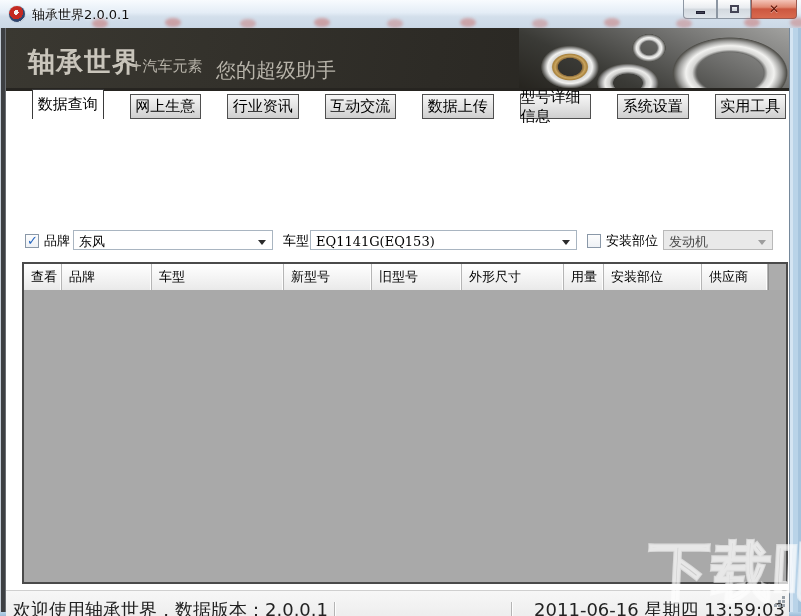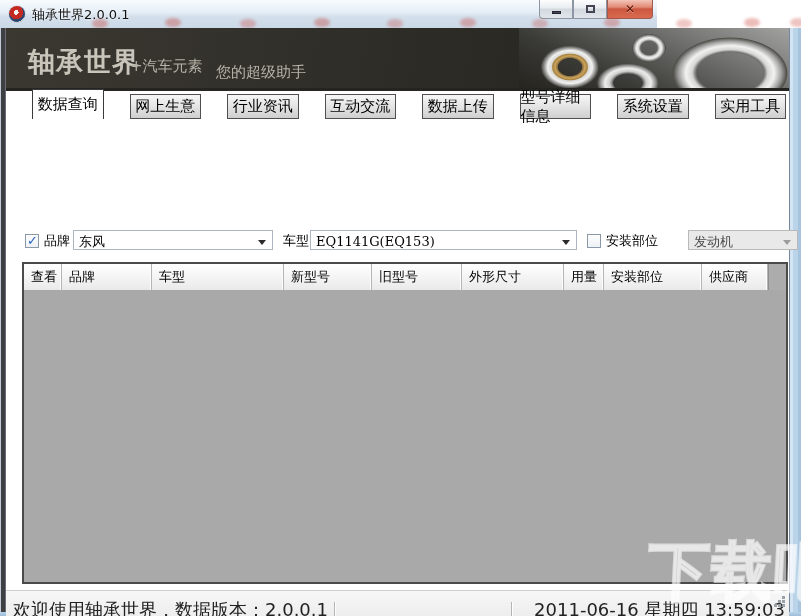--- a/index.html
+++ b/index.html
@@ -4,21 +4,21 @@
 <style>
   html,body{margin:0;padding:0;background:#dfe8f1;}
   *{box-sizing:border-box;}
   #window{
     position:relative;width:801px;height:616px;overflow:hidden;
     font-family:"DejaVu Sans","Liberation Sans",sans-serif;
     background:#ffffff;
   }
   
   .titlebar{
-    position:absolute;left:0;top:0;width:657px;height:28px;
+    position:absolute;left:0;top:0;width:801px;height:28px;
     background:linear-gradient(180deg,#f8fbfe 0%,#e4edf6 45%,#d3dfeb 60%,#cbd8e6 100%);
   }
   .app-icon{
     position:absolute;left:9px;top:6px;width:16px;height:16px;border-radius:50%;
     background:radial-gradient(circle at 45% 40%, #f2f2f2 0 18%, #c42a22 19% 52%, #30466e 53% 72%, #dfe4ea 73% 88%, #9aa6b4 89%);
     box-shadow:0 0 1px rgba(0,0,0,.5);
   }
   .title-text{position:absolute;left:32px;top:6px;font-size:13px;color:#111;text-shadow:0 0 3px #fff;}
   .winbtns{position:absolute;right:4px;top:0;height:19px;display:flex;}
   .wb{
@@ -48,21 +48,21 @@
   .frame-right{position:absolute;left:789px;top:28px;width:12px;height:584px;
     background:linear-gradient(90deg,#75889b 0 1px,#d4e4f2 1px 4px,#b9d3e8 4px 9px,#a6c4dd 9px);}
   .frame-bottom{position:absolute;left:0;top:612px;width:801px;height:4px;background:linear-gradient(#b9d3e8,#9dbcd8);}
   
   #content{position:absolute;left:6px;top:28px;width:783px;height:584px;background:#fff;}
   
   .banner{position:absolute;left:0;top:0;width:783px;height:60px;
     background:linear-gradient(100deg,#3a3831 0%,#2d2b26 55%,#24221e 100%);overflow:hidden;}
   .banner-title{position:absolute;left:22px;top:16px;font-size:27px;font-weight:bold;color:#c9c5bb;letter-spacing:1px;}
   .banner-sub{position:absolute;left:124px;top:29px;font-size:15px;color:#b7b3a9;}
-  .banner-tag{position:absolute;left:210px;top:35px;font-size:15px;color:#b7b3a9;}
+  .banner-tag{position:absolute;left:210px;top:29px;font-size:20px;color:#b7b3a9;}
   .photo{position:absolute;right:0;top:0;width:270px;height:60px;overflow:hidden;
     background:linear-gradient(205deg,#a2a2a0 0%,#6e6e6c 35%,#3a3a36 70%,#26241f 100%);}
   .ring{position:absolute;border-radius:50%;}
   .ring-a{left:20px;top:16px;width:62px;height:46px;
     background:radial-gradient(closest-side,rgba(0,0,0,0) 38%,#8a6a3a 40%,#caa55e 48%,#a8823e 56%,#d9d9d7 60%,#f1f1ef 72%,#8d8d8b 84%,#4a4944 92%,rgba(0,0,0,0) 94%);}
   .ring-b{left:112px;top:5px;width:36px;height:30px;
     background:radial-gradient(closest-side,rgba(0,0,0,0) 46%,#777 48%,#d8d8d6 58%,#f0f0ee 70%,#8a8a88 84%,#50504b 92%,rgba(0,0,0,0) 94%);}
   .ring-c{left:76px;top:34px;width:66px;height:42px;
     background:radial-gradient(closest-side,rgba(0,0,0,0) 44%,#6c6c6a 46%,#cfcfcd 56%,#ededeb 70%,#909090 84%,#4c4b46 92%,rgba(0,0,0,0) 94%);}
   .ring-d{left:148px;top:6px;width:126px;height:78px;
@@ -187,21 +187,21 @@
         <span class="dval">东风</span>
         <span class="darrow"></span>
       </div>
       <span class="label" style="left:277px;top:111px;">车型</span>
       <div class="dropdown" style="left:304px;top:111px;width:267px;">
         <span class="dval">EQ1141G(EQ153)</span>
         <span class="darrow"></span>
       </div>
       <div class="checkbox" style="left:581px;top:115px;"></div>
       <span class="label" style="left:600px;top:111px;">安装部位</span>
-      <div class="dropdown disabled" style="left:657px;top:111px;width:110px;margin-left:25px;">
+      <div class="dropdown disabled" style="left:657px;top:111px;width:110px;">
         <span class="dval">发动机</span>
         <span class="darrow"></span>
       </div>
 
       <span class="label" style="left:26px;top:149px;">新型号</span>
       <input class="tinput" style="left: 71px; top: 149px; width: 174px;">
       <span class="label" style="left:252px;top:149px;">国外品牌</span>
       <input class="tinput" style="left: 309px; top: 149px; width: 131px;">
       <span class="label" style="left:462px;top:152px;">内径</span>
       <input class="tinput" style="left: 489px; top: 152px; width: 29px;">

